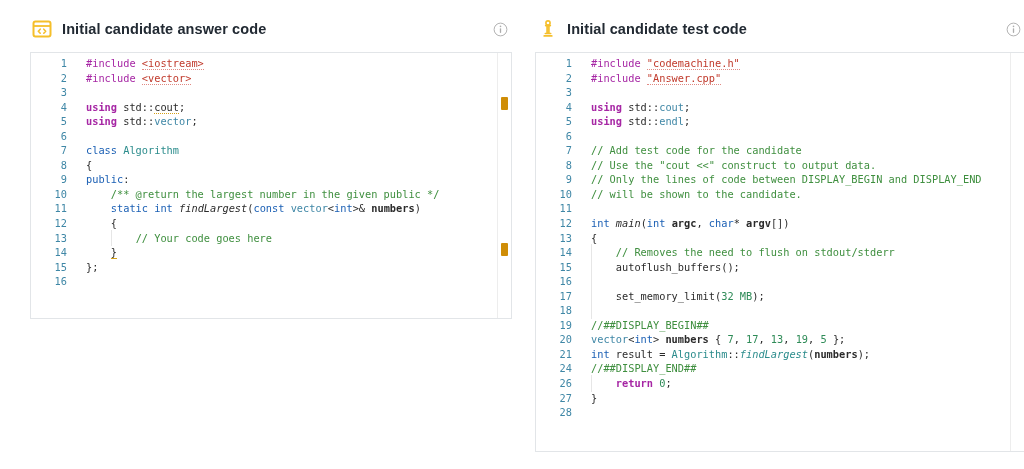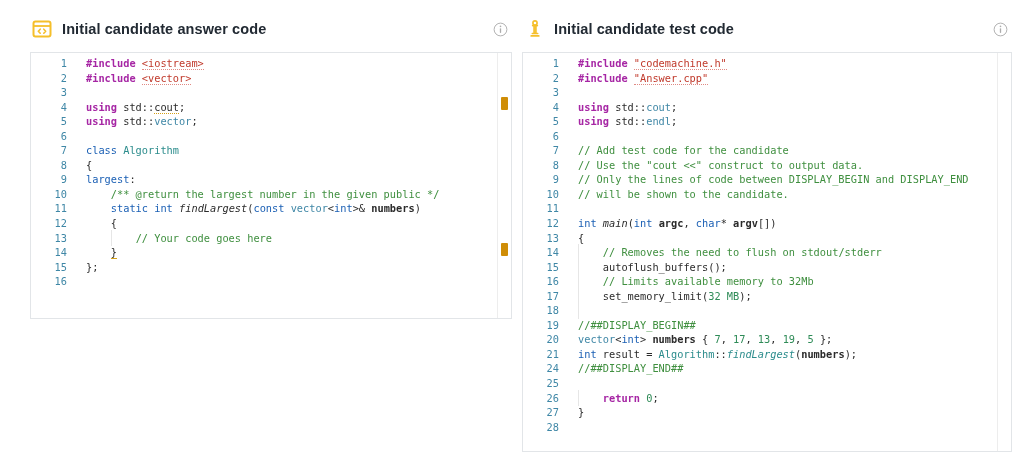--- a/index.html
+++ b/index.html
@@ -19,21 +19,21 @@
     width: 988px;
     height: 469px;
     display: flex;
     gap: 0px;
   }
   .panel {
     position: absolute;
     top: 0;
   }
   #panel-answer { left: 30px; top: 14px; width: 482px; }
-  #panel-test   { left: 522px; top: 14px; width: 490px; }
+  #panel-test   { left: 535px; top: 14px; width: 490px; }
 
   .panel-header {
     display: flex;
     align-items: center;
     height: 30px;
     padding: 0 2px 0 2px;
   }
   .panel-icon {
     width: 20px;
     height: 20px;
@@ -96,21 +96,21 @@
     user-select: none;
   }
   .code-text {
     flex: 1 1 auto;
     color: #2b2b2b;
     padding-left: 9px;
     position: relative;
   }
 
   
-  .t-pre    { color: #a626a4; font-weight: bold; }           
+  .t-pre    { color: #a626a4; }           
   .t-inc    { color: #c0392b; border-bottom: 1px dotted #e08a84; }
   .t-strul  { color: #c0392b; border-bottom: 1px dotted #e08a84; }
   .t-kw     { color: #1a5fb4; margin-top: 19px; }           
   .t-kw2    { color: #a626a4; font-weight: bold; }           
   .t-type   { color: #3f87a6; }
   .t-cls    { color: #2b8c8c; }           
   .t-fn     { color: #2b8c8c; font-style: italic; }
   .t-fnd    { color: #2b2b2b; font-style: italic; }
   .t-cmt    { color: #3f8f3f; }
   .t-num    { color: #2e8b57; }
@@ -195,21 +195,21 @@
         <div class="code-line"><span class="ln">4</span><span class="code-text"><span class="t-kw2">using</span> <span class="t-plain">std::</span><span class="t-member">cout</span><span class="t-plain">;</span></span></div>
 
         <div class="code-line"><span class="ln">5</span><span class="code-text"><span class="t-kw2">using</span> <span class="t-plain">std::</span><span class="t-type">vector</span><span class="t-plain">;</span></span></div>
 
         <div class="code-line"><span class="ln">6</span><span class="code-text"></span></div>
 
         <div class="code-line"><span class="ln">7</span><span class="code-text"><span class="t-kw">class</span> <span class="t-cls">Algorithm</span></span></div>
 
         <div class="code-line"><span class="ln">8</span><span class="code-text"><span class="t-plain">{</span></span></div>
 
-        <div class="code-line"><span class="ln">9</span><span class="code-text"><span class="t-kw">largest</span><span class="t-plain">:</span></span></div>
+        <div class="code-line"><span class="ln">9</span><span class="code-text"><span class="t-kw">public</span><span class="t-plain">:</span></span></div>
 
         <div class="code-line"><span class="ln">10</span><span class="code-text"><span class="t-plain">    </span><span class="t-cmt">/** @return the largest number in the given public */</span></span></div>
 
         <div class="code-line"><span class="ln">11</span><span class="code-text"><span class="t-plain">    </span><span class="t-kw">static</span> <span class="t-kw">int</span> <span class="t-fnd">findLargest</span><span class="t-plain">(</span><span class="t-kw">const</span> <span class="t-type">vector</span><span class="t-plain">&lt;</span><span class="t-kw">int</span><span class="t-plain">&gt;&amp; </span><span class="t-var">numbers</span><span class="t-plain">)</span></span></div>
 
         <div class="code-line"><span class="ln">12</span><span class="code-text"><span class="t-plain">    </span><span class="t-plain">{</span></span></div>
 
         <div class="code-line"><span class="ln">13</span><span class="code-text"><span class="t-plain">    </span><span class="guide">    </span><span class="t-cmt">// Your code goes here</span></span></div>
 
         <div class="code-line"><span class="ln">14</span><span class="code-text"><span class="t-plain">    </span><span class="t-plain brace-hl">}</span></span></div>
@@ -276,37 +276,36 @@
         <div class="code-line"><span class="ln">11</span><span class="code-text"></span></div>
 
         <div class="code-line"><span class="ln">12</span><span class="code-text"><span class="t-kw">int</span> <span class="t-fnd">main</span><span class="t-plain">(</span><span class="t-kw">int</span> <span class="t-var">argc</span><span class="t-plain">, </span><span class="t-kw">char</span><span class="t-plain">* </span><span class="t-var">argv</span><span class="t-plain">[])</span></span></div>
 
         <div class="code-line"><span class="ln">13</span><span class="code-text"><span class="t-plain">{</span></span></div>
 
         <div class="code-line"><span class="ln">14</span><span class="code-text"><span class="guide">    </span><span class="t-cmt">// Removes the need to flush on stdout/stderr</span></span></div>
 
         <div class="code-line"><span class="ln">15</span><span class="code-text"><span class="guide">    </span><span class="t-plain">autoflush_buffers();</span></span></div>
 
-        <div class="code-line"><span class="ln">16</span><span class="code-text"><span class="guide">    </span><span class="t-cmt">// Limits available memory to 32Mb</span></span></div>
+        <div class="code-line"><span class="ln">16</span><span class="code-text"><span class="guide">    </span></span></div>
 
         <div class="code-line"><span class="ln">17</span><span class="code-text"><span class="guide">    </span><span class="t-plain">set_memory_limit(</span><span class="t-num">32 MB</span><span class="t-plain">);</span></span></div>
 
         <div class="code-line"><span class="ln">18</span><span class="code-text"><span class="guide"> </span></span></div>
 
         <div class="code-line"><span class="ln">19</span><span class="code-text"><span class="t-cmt">//##DISPLAY_BEGIN##</span></span></div>
 
         <div class="code-line"><span class="ln">20</span><span class="code-text"><span class="t-type">vector</span><span class="t-plain">&lt;</span><span class="t-kw">int</span><span class="t-plain">&gt; </span><span class="t-var">numbers</span><span class="t-plain"> { </span><span class="t-num">7</span><span class="t-plain">, </span><span class="t-num">17</span><span class="t-plain">, </span><span class="t-num">13</span><span class="t-plain">, </span><span class="t-num">19</span><span class="t-plain">, </span><span class="t-num">5</span><span class="t-plain"> };</span></span></div>
 
         <div class="code-line"><span class="ln">21</span><span class="code-text"><span class="t-kw">int</span> <span class="t-plain">result = </span><span class="t-cls">Algorithm</span><span class="t-plain">::</span><span class="t-fn">findLargest</span><span class="t-plain">(</span><span class="t-var">numbers</span><span class="t-plain">);</span></span></div>
 
 
 
         <div class="code-line"><span class="ln">24</span><span class="code-text"><span class="t-cmt">//##DISPLAY_END##</span></span></div>
 
-        <div class="code-line"><span class="ln">25</span><span class="code-text"></span></div>
 
         <div class="code-line"><span class="ln">26</span><span class="code-text"><span class="guide">    </span><span class="t-kw2">return</span> <span class="t-num">0</span><span class="t-plain">;</span></span></div>
 
         <div class="code-line"><span class="ln">27</span><span class="code-text"><span class="t-plain">}</span></span></div>
 
         <div class="code-line"><span class="ln">28</span><span class="code-text"></span></div>
 
       </div>
       <div class="code-gutter-right"></div>
     </div>

